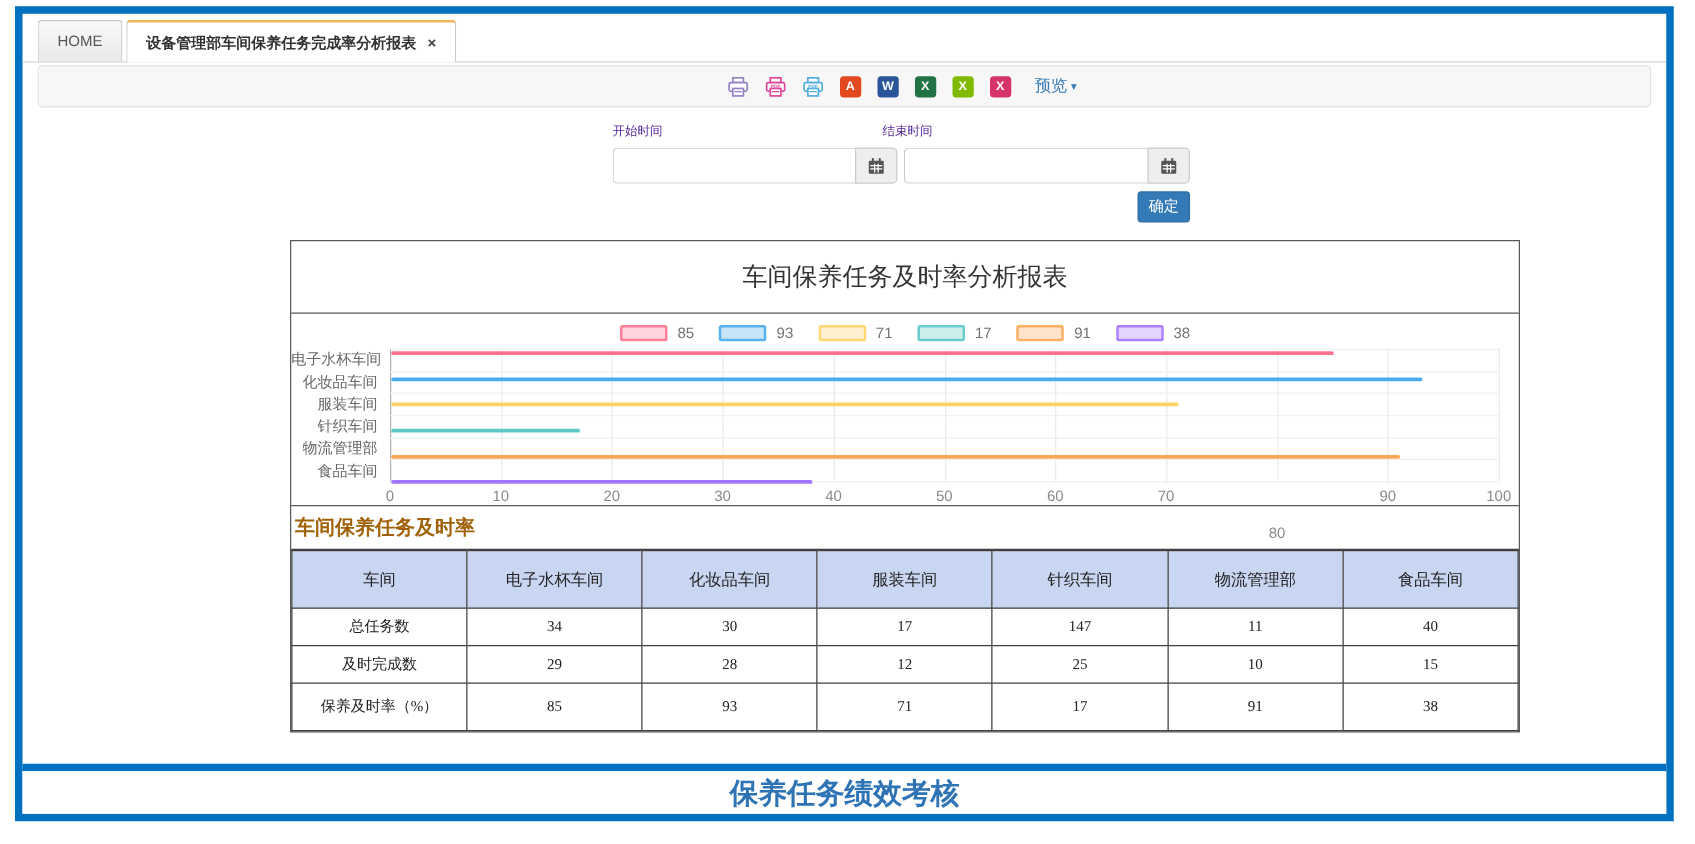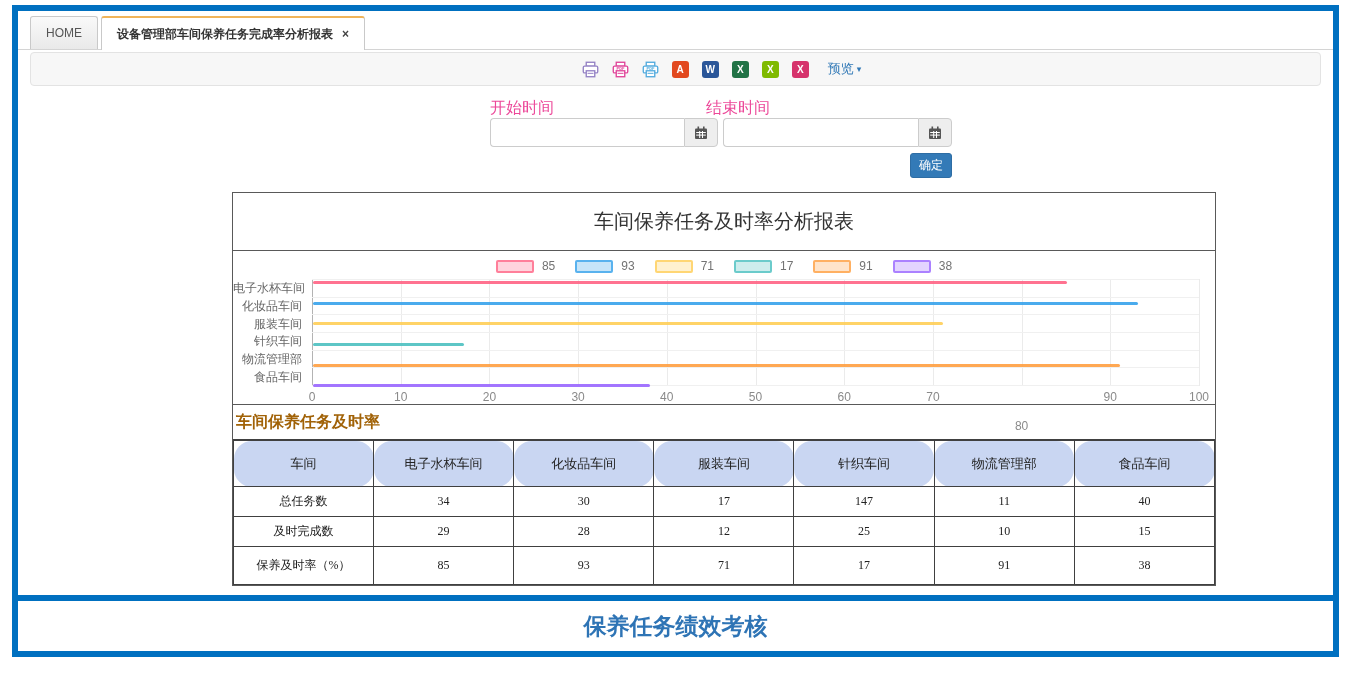--- a/index.html
+++ b/index.html
@@ -26,21 +26,21 @@
   .icon-row { display:flex; align-items:center; gap:13px; margin-left:92px; }
   .tool-icon { width:17px; height:17px; display:flex; align-items:center; justify-content:center; cursor:pointer; }
   .file-icon { width:17px; height:17px; border-radius:3px; color:#fff; font-weight:bold; font-size:10px;
                display:flex; align-items:center; justify-content:center; cursor:pointer;
                font-family:"Liberation Sans",sans-serif; }
   .preview-link { display:flex; align-items:center; gap:3px; color:#337ab7; font-size:13px;
                   margin-left:6px; cursor:pointer; }
   .preview-caret { font-size:9px; color:#337ab7; }
 
   
-  .filter-labels { position:relative; margin-top:12px; height:18px; font-size:16px; color:#ec4899; }
+  .filter-labels { position:relative; margin-top:12px; height:18px; font-size:10px; color:#4c1d95; }
   .filter-labels span { position:absolute; top:0; }
   .lbl-start { left:472px; } .lbl-end { left:688px; }
   .filter-inputs { position:relative; height:29px; margin-top:2px; }
   .igroup { position:absolute; top:0; height:29px; display:flex; }
   .ig1 { left:472px; width:228px; } .ig2 { left:705px; width:229px; }
   .igroup input { flex:1; min-width:0; border:1px solid #ccc; border-right:none;
                   border-radius:4px 0 0 4px; padding:0 8px; font-size:13px; color:#333; outline:none; }
   .addon { width:34px; background:#eee; border:1px solid #ccc; border-radius:0 4px 4px 0;
            display:flex; align-items:center; justify-content:center; cursor:pointer; }
   .btn-row { position:relative; height:26px; margin-top:6px; }
@@ -69,27 +69,27 @@
   .xtick { position:absolute; transform:translateX(-50%); font-size:12px; color:#8a8a8a; }
 
   
   .table-caption { height:35px; border-bottom:1px solid #404040; display:flex; align-items:center;
                    padding-left:3px; font-family:"Liberation Serif","DejaVu Serif",serif;
                    font-weight:bold; font-size:16px; color:#a16207; }
   table.rpt { width:100%; border-collapse:collapse; table-layout:fixed;
               font-family:"Liberation Serif","DejaVu Serif",serif; }
   table.rpt th, table.rpt td { border:1px solid #404040; text-align:center; vertical-align:middle;
               font-size:12px; color:#222; font-weight:normal; }
-  table.rpt thead th { height:46px; background:#c9d6f2; font-size:13px;border-radius:18px; }
+  table.rpt thead th { height:46px; background:#c9d6f2; font-size:13px; }
   table.rpt tbody tr:nth-child(1) td, table.rpt tbody tr:nth-child(2) td { height:30px; }
   table.rpt tbody tr:nth-child(3) td { height:38px; }
 
   
   .divider { height:6px; background:#0070c0; }
-  .footer { height:50px; background:#fff; display:flex; align-items:center; justify-content:center;
+  .footer { height:34px; background:#fff; display:flex; align-items:center; justify-content:center;
             font-size:23px; font-weight:bold; color:#2e74b5; }
 </style>
 </head>
 <body>
 
 <div class="frame">
   <div class="content">
 
     <div class="tabbar">
       <div class="tab">

